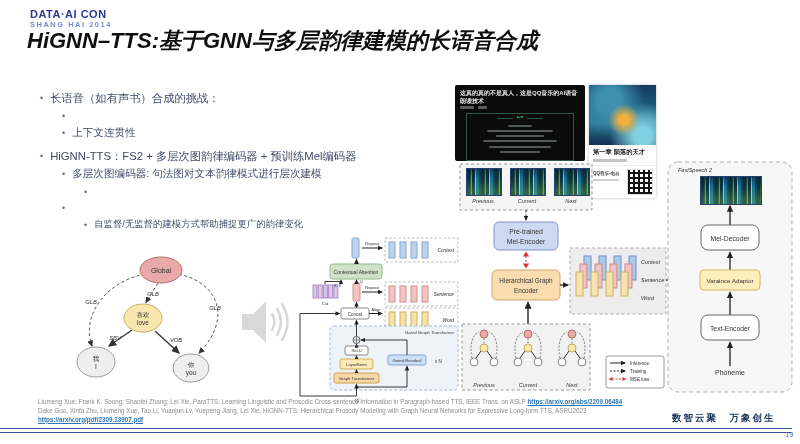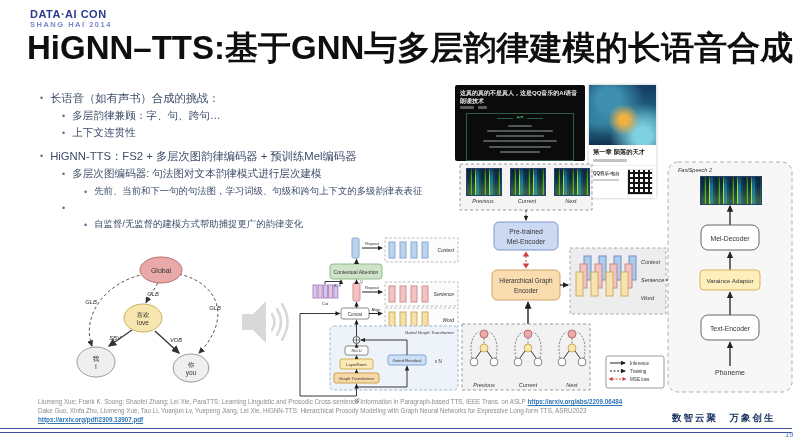--- a/index.html
+++ b/index.html
@@ -2,21 +2,21 @@
 <html><head>
 <meta charset="utf-8">
 <style>
   html,body{margin:0;padding:0;background:#e9e9e9;}
   .slide{position:relative;width:800px;height:444px;background:#ffffff;overflow:hidden;
          font-family:"Liberation Sans","DejaVu Sans",sans-serif;}
   .abs{position:absolute;}
   
   .logo1{left:30px;top:8px;font-size:11px;font-weight:bold;color:#2d3a8c;letter-spacing:.5px;}
   .logo2{left:30px;top:20px;font-size:7.5px;font-weight:bold;color:#7b87c9;letter-spacing:1.5px;}
-  .title{left:27px;top:26px;font-size:33px;font-weight:bold;color:#0f0f0f;white-space:nowrap;}
+  .title{left:27px;top:26px;font-size:22px;font-weight:bold;color:#0f0f0f;white-space:nowrap;font-style:italic;}
   
   .bul{left:40px;top:91px;width:440px;color:#3e4c69;}
   .row{display:flex;align-items:flex-start;line-height:1.3;margin-bottom:3px;}
   .dot{margin-right:7px;font-size:9px;line-height:1.6;color:#5a6c92;}
   .lv1{font-size:11.3px;}
   .lv2{margin-left:22px;font-size:10.6px;}
   .lv3{margin-left:44px;font-size:9.4px;margin-bottom:2px;}
   .sp{margin-top:9px;}
   
   .spec{background:
@@ -67,37 +67,35 @@
   <div class="abs logo2">SHANG HAI 2014</div>
   <div class="abs title">HiGNN–TTS:基于GNN与多层韵律建模的长语音合成</div>
 
   <div class="abs bul">
     <div class="row lv1">
         <span class="dot">•</span>
         <span>长语音（如有声书）合成的挑战：</span>
       </div>
     <div class="row lv2">
         <span class="dot">•</span>
-        <span>多层韵律兼顾：字、句、跨句…</span>
       </div>
     <div class="row lv2">
         <span class="dot">•</span>
         <span>上下文连贯性</span>
       </div>
     <div class="row lv1 sp">
         <span class="dot">•</span>
         <span>HiGNN-TTS：FS2 + 多层次图韵律编码器 + 预训练Mel编码器</span>
       </div>
     <div class="row lv2">
         <span class="dot">•</span>
         <span>多层次图编码器: 句法图对文本韵律模式进行层次建模</span>
       </div>
     <div class="row lv3">
         <span class="dot">•</span>
-        <span>先前、当前和下一句的句法图，学习词级、句级和跨句上下文的多级韵律表表征</span>
       </div>
     <div class="row lv2">
         <span class="dot">•</span>
       </div>
     <div class="row lv3">
         <span class="dot">•</span>
         <span>自监督/无监督的建模方式帮助捕捉更广的韵律变化</span>
       </div>
   </div>
 

